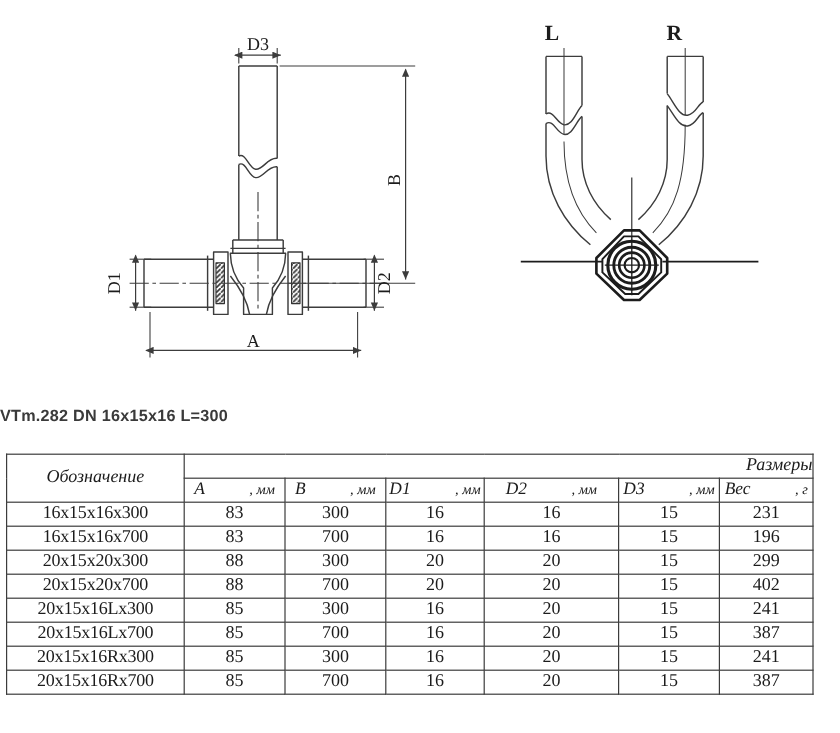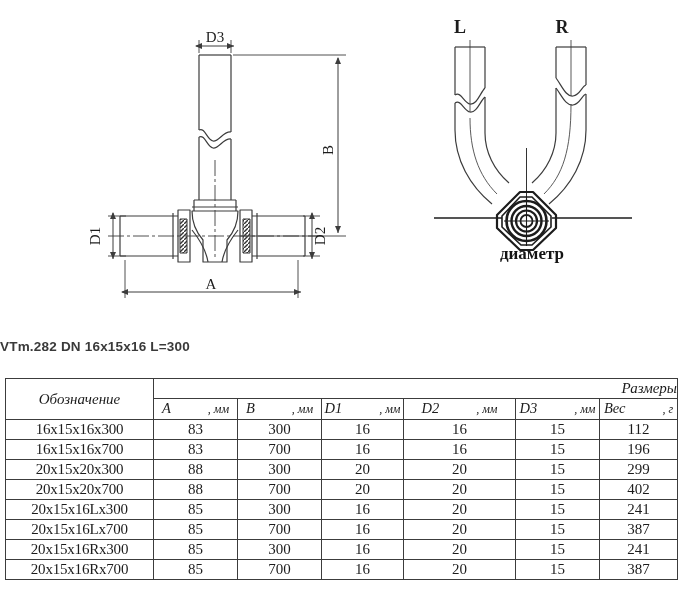--- a/index.html
+++ b/index.html
@@ -186,21 +186,20 @@
     <text x="0" y="0" text-anchor="middle" font-family="Liberation Serif, serif" font-size="15" fill="#1c1c1c" transform="translate(333,150) rotate(-90)">B</text>
     <text x="0" y="0" text-anchor="middle" font-family="Liberation Serif, serif" font-size="15" fill="#1c1c1c" transform="translate(100,236) rotate(-90)">D1</text>
     <text x="0" y="0" text-anchor="middle" font-family="Liberation Serif, serif" font-size="15" fill="#1c1c1c" transform="translate(325,236) rotate(-90)">D2</text>
     <text x="211" y="289" text-anchor="middle" font-family="Liberation Serif, serif" font-size="15" fill="#1c1c1c">A</text>
 
     <text x="460" y="33" text-anchor="middle" font-family="Liberation Serif, serif" font-weight="bold" font-size="18" fill="#1c1c1c">L</text>
     <text x="562" y="33" text-anchor="middle" font-family="Liberation Serif, serif" font-weight="bold" font-size="18" fill="#1c1c1c">R</text>
   </svg>
 
   <div class="bigdia">
-    <div>диаметр</div>
   </div>
 
   <div class="caption">VTm.282 DN 16x15x16 L=300</div>
 
   <div class="tbl-wrap">
     <table>
       <colgroup>
         <col class="c0">
           <col class="c1">
           <col class="c2">
@@ -224,21 +223,21 @@
         </tr>
       </thead>
       <tbody id="tbody">
           <tr>
             <td class="first">16x15x16x300</td>
             <td>83</td>
             <td>300</td>
             <td>16</td>
             <td>16</td>
             <td>15</td>
-            <td>112</td>
+            <td>231</td>
           </tr>
           <tr>
             <td class="first">16x15x16x700</td>
             <td>83</td>
             <td>700</td>
             <td>16</td>
             <td>16</td>
             <td>15</td>
             <td>196</td>
           </tr>

